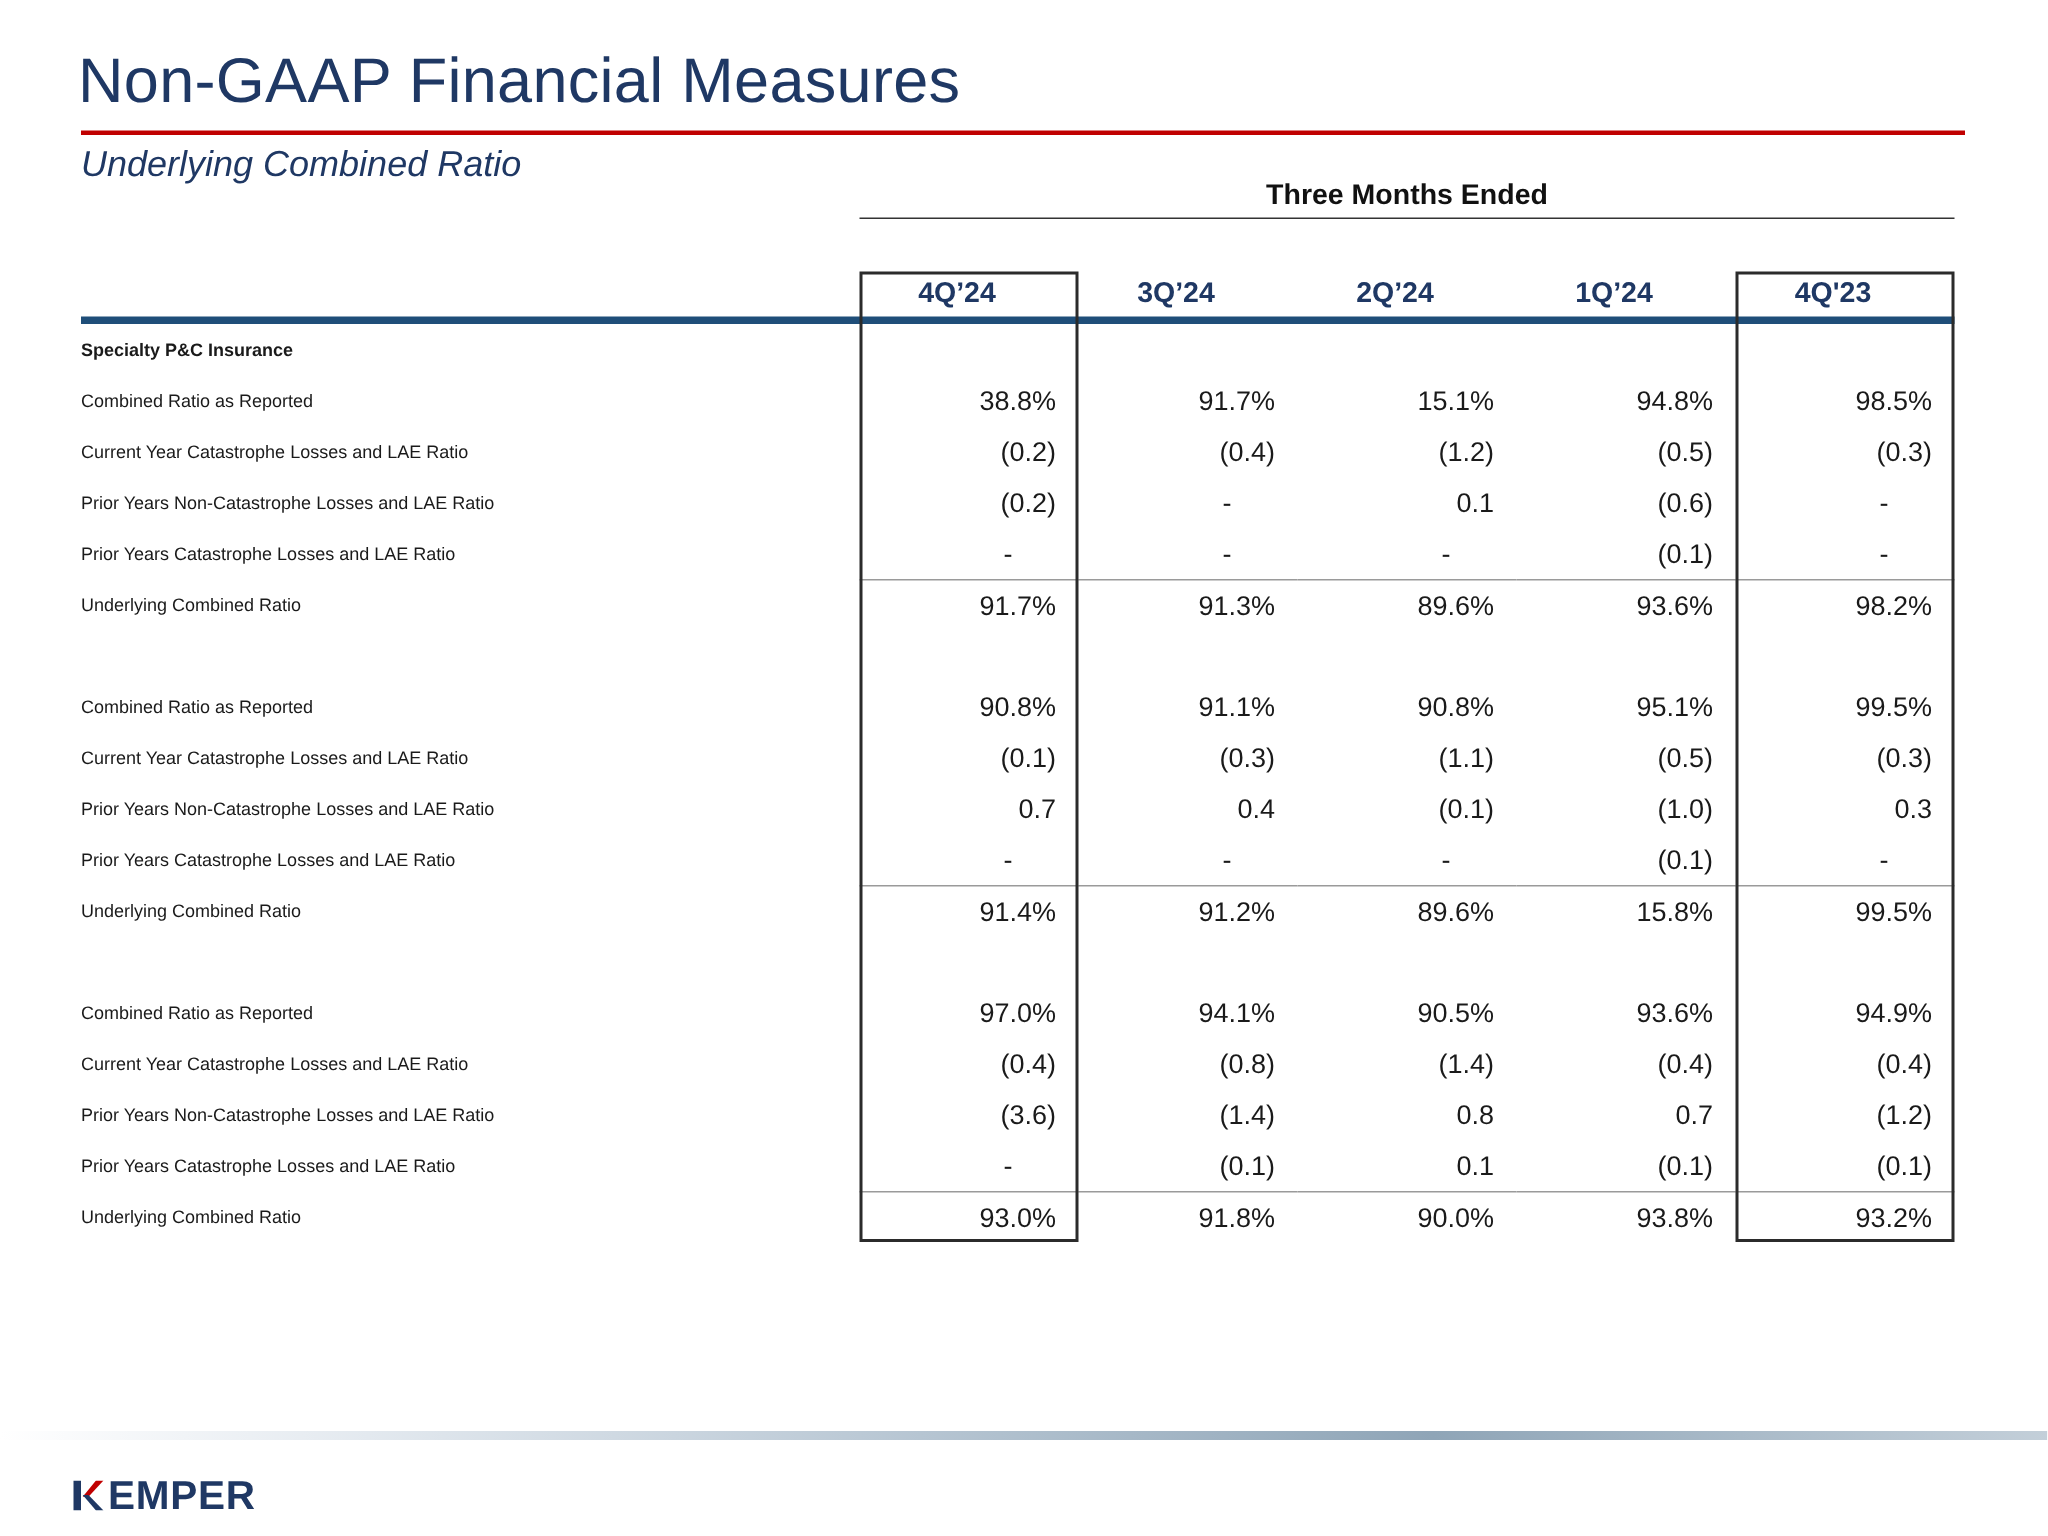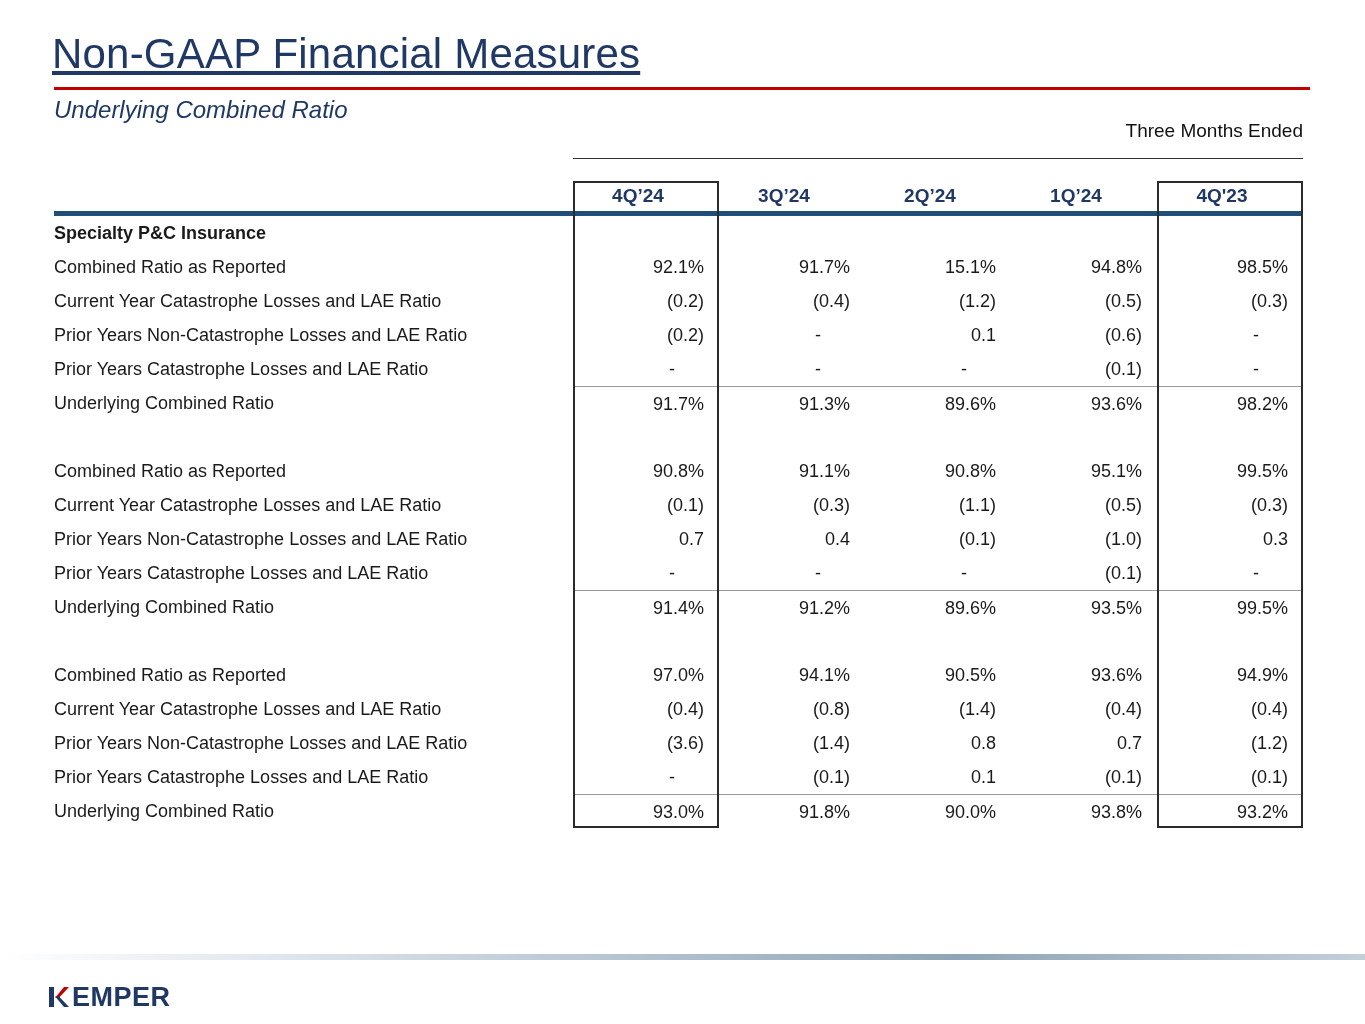--- a/index.html
+++ b/index.html
@@ -15,61 +15,60 @@
 
   
   .title {
     position: absolute;
     left: 52px; top: 30px;
     font-size: 42px;
     font-weight: 400;
     color: #1F3864;
     letter-spacing: 0.2px;
     white-space: nowrap;
-    text-decoration: underline;
   }
   .red-rule {
     position: absolute;
     left: 54px; top: 87px;
     width: 1256px; height: 3px;
     background: #C00000;
   }
   .subtitle {
     position: absolute;
     left: 54px; top: 96px;
     font-size: 24px;
     font-style: italic;
     color: #1F3864;
     white-space: nowrap;
   }
   .period-header {
     position: absolute;
     left: 573px; top: 120px;
     width: 730px;
-    text-align: right;
+    text-align: center;
     font-size: 19px;
-    font-weight: 400;
+    font-weight: 700;
     color: #111111;
-    padding-bottom: 16px;
+    padding-bottom: 3px;
     border-bottom: 1.5px solid #333333;
   }
 
   
   .table-wrap {
     position: absolute;
     left: 54px; top: 181px;
     width: 1249px;
   }
   .trow { display: flex; }
   .thead-row {
     height: 30px;
     border-bottom: 5px solid #1F4E79;
   }
   .cell { box-sizing: border-box; }
-  .label-cell { width: 519px; font-size: 18px; }
+  .label-cell { width: 519px; font-size: 12px; }
   .val-cell {
     width: 146px;
     text-align: right;
     padding-right: 15px;
     font-size: 18px;
   }
   .col-head {
     font-weight: 700;
     color: #1F3864;
     text-align: center;
@@ -142,21 +141,21 @@
           <div class="cell val-cell col-head">3Q’24</div>
           <div class="cell val-cell col-head">2Q’24</div>
           <div class="cell val-cell col-head">1Q’24</div>
           <div class="cell val-cell col-head">4Q'23</div>
         </div>
         <div class="trow section-row">
           <div class="cell label-cell section-name">Specialty P&amp;C Insurance</div>
         </div>
         <div class="trow data-row">
           <div class="cell label-cell">Combined Ratio as Reported</div>
-          <div class="cell val-cell">92.1%</div>
+          <div class="cell val-cell">38.8%</div>
           <div class="cell val-cell">91.7%</div>
           <div class="cell val-cell">15.1%</div>
           <div class="cell val-cell">94.8%</div>
           <div class="cell val-cell">98.5%</div>
         </div>
         <div class="trow data-row">
           <div class="cell label-cell">Current Year Catastrophe Losses and LAE Ratio</div>
           <div class="cell val-cell">(0.2)</div>
           <div class="cell val-cell">(0.4)</div>
           <div class="cell val-cell">(1.2)</div>
@@ -218,21 +217,21 @@
           <div class="cell val-cell dash">-</div>
           <div class="cell val-cell dash">-</div>
           <div class="cell val-cell">(0.1)</div>
           <div class="cell val-cell dash">-</div>
         </div>
         <div class="trow data-row underlying-row">
           <div class="cell label-cell">Underlying Combined Ratio</div>
           <div class="cell val-cell">91.4%</div>
           <div class="cell val-cell">91.2%</div>
           <div class="cell val-cell">89.6%</div>
-          <div class="cell val-cell">93.5%</div>
+          <div class="cell val-cell">15.8%</div>
           <div class="cell val-cell">99.5%</div>
         </div>
         <div class="trow spacer-row"></div>
         <div class="trow data-row">
           <div class="cell label-cell">Combined Ratio as Reported</div>
           <div class="cell val-cell">97.0%</div>
           <div class="cell val-cell">94.1%</div>
           <div class="cell val-cell">90.5%</div>
           <div class="cell val-cell">93.6%</div>
           <div class="cell val-cell">94.9%</div>

